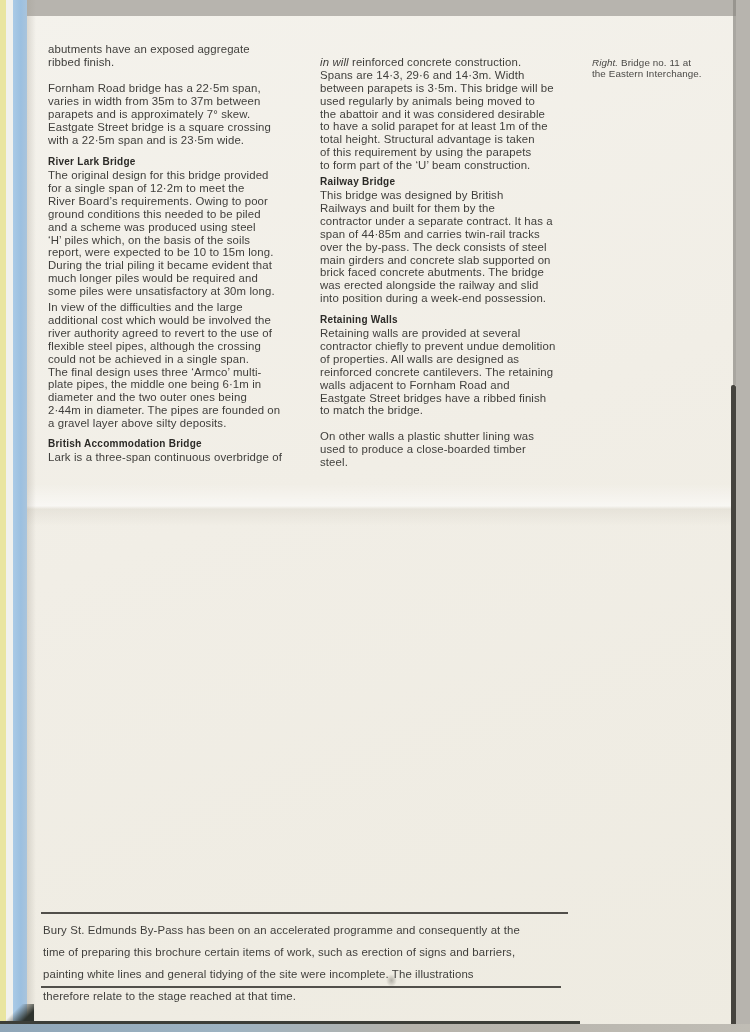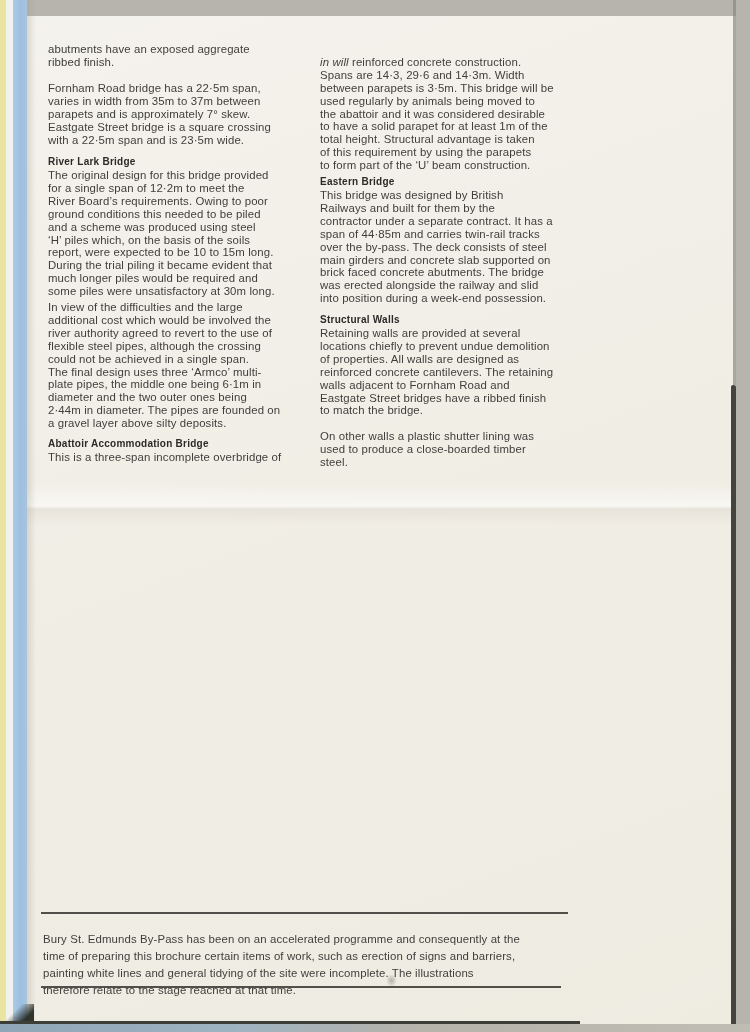--- a/index.html
+++ b/index.html
@@ -68,25 +68,24 @@
     white-space: pre-line;
   }
   .italic { font-style: italic; }
   .rule { position: absolute; height: 2px; background: #514f4a; }
   .rule-top    { left: 41px; top: 896px; width: 527px; }
   .rule-bottom { left: 41px; top: 970px; width: 520px; }
   .footer-text {
     position: absolute;
     left: 43px; top: 903px; width: 532px;
     font-size: 11.4px;
-    line-height: 17px;
+    line-height: 22px;
     letter-spacing: 0.12px;
     color: #3f3e3b;
     white-space: pre-line;
-    margin-top: 12px;
   }
 </style>
 </head>
 <body>
 
 <div class="page">
 
   <div>
     <div class="body-text col-left" style="top:27px">abutments have an exposed aggregate
 ribbed finish.</div>
@@ -109,59 +108,63 @@
     <div class="body-text col-left" style="top:285px">In view of the difficulties and the large
 additional cost which would be involved the
 river authority agreed to revert to the use of
 flexible steel pipes, although the crossing
 could not be achieved in a single span.
 The final design uses three ‘Armco’ multi-
 plate pipes, the middle one being 6·1m in
 diameter and the two outer ones being
 2·44m in diameter. The pipes are founded on
 a gravel layer above silty deposits.</div>
-    <div class="heading col-left" style="top:422px">Abattoir Accommodation Bridge</div>
-    <div class="body-text col-left" style="top:435px">This is a three-span incomplete overbridge of</div>
+    <div class="heading col-left" style="top:422px">British Accommodation Bridge</div>
+    <div class="body-text col-left" style="top:435px">Lark is a three-span continuous overbridge of</div>
   </div>
 
   <div>
     <div class="body-text col-right" style="top:27px">
       <span class="italic">in will</span><span> reinforced concrete construction.
 Spans are 14·3, 29·6 and 14·3m. Width
 between parapets is 3·5m. This bridge will be
 used regularly by animals being moved to
 the abattoir and it was considered desirable
 to have a solid parapet for at least 1m of the
 total height. Structural advantage is taken
 of this requirement by using the parapets
 to form part of the ‘U’ beam construction.</span>
     </div>
-    <div class="heading col-right" style="top:160px">Eastern Bridge</div>
+    <div class="heading col-right" style="top:160px">Railway Bridge</div>
     <div class="body-text col-right" style="top:173px">This bridge was designed by British
 Railways and built for them by the
 contractor under a separate contract. It has a
 span of 44·85m and carries twin-rail tracks
 over the by-pass. The deck consists of steel
 main girders and concrete slab supported on
 brick faced concrete abutments. The bridge
 was erected alongside the railway and slid
 into position during a week-end possession.</div>
-    <div class="heading col-right" style="top:298px">Structural Walls</div>
+    <div class="heading col-right" style="top:298px">Retaining Walls</div>
     <div class="body-text col-right" style="top:311px">Retaining walls are provided at several
-locations chiefly to prevent undue demolition
+contractor chiefly to prevent undue demolition
 of properties. All walls are designed as
 reinforced concrete cantilevers. The retaining
 walls adjacent to Fornham Road and
 Eastgate Street bridges have a ribbed finish
 to match the bridge.</div>
     <div class="body-text col-right" style="top:414px">On other walls a plastic shutter lining was
 used to produce a close-boarded timber
 steel.</div>
   </div>
 
+  <div class="caption">
+    <span class="italic">Right.</span><span> Bridge no. 11 at
+the Eastern Interchange.</span>
+  </div>
 
   <div class="rule rule-top"></div>
   <div class="footer-text">Bury St. Edmunds By-Pass has been on an accelerated programme and consequently at the
 time of preparing this brochure certain items of work, such as erection of signs and barriers,
 painting white lines and general tidying of the site were incomplete. The illustrations
 therefore relate to the stage reached at that time.</div>
   <div class="rule rule-bottom"></div>
 
   <div class="fold-shadow"></div>
   <div class="smudge"></div>

